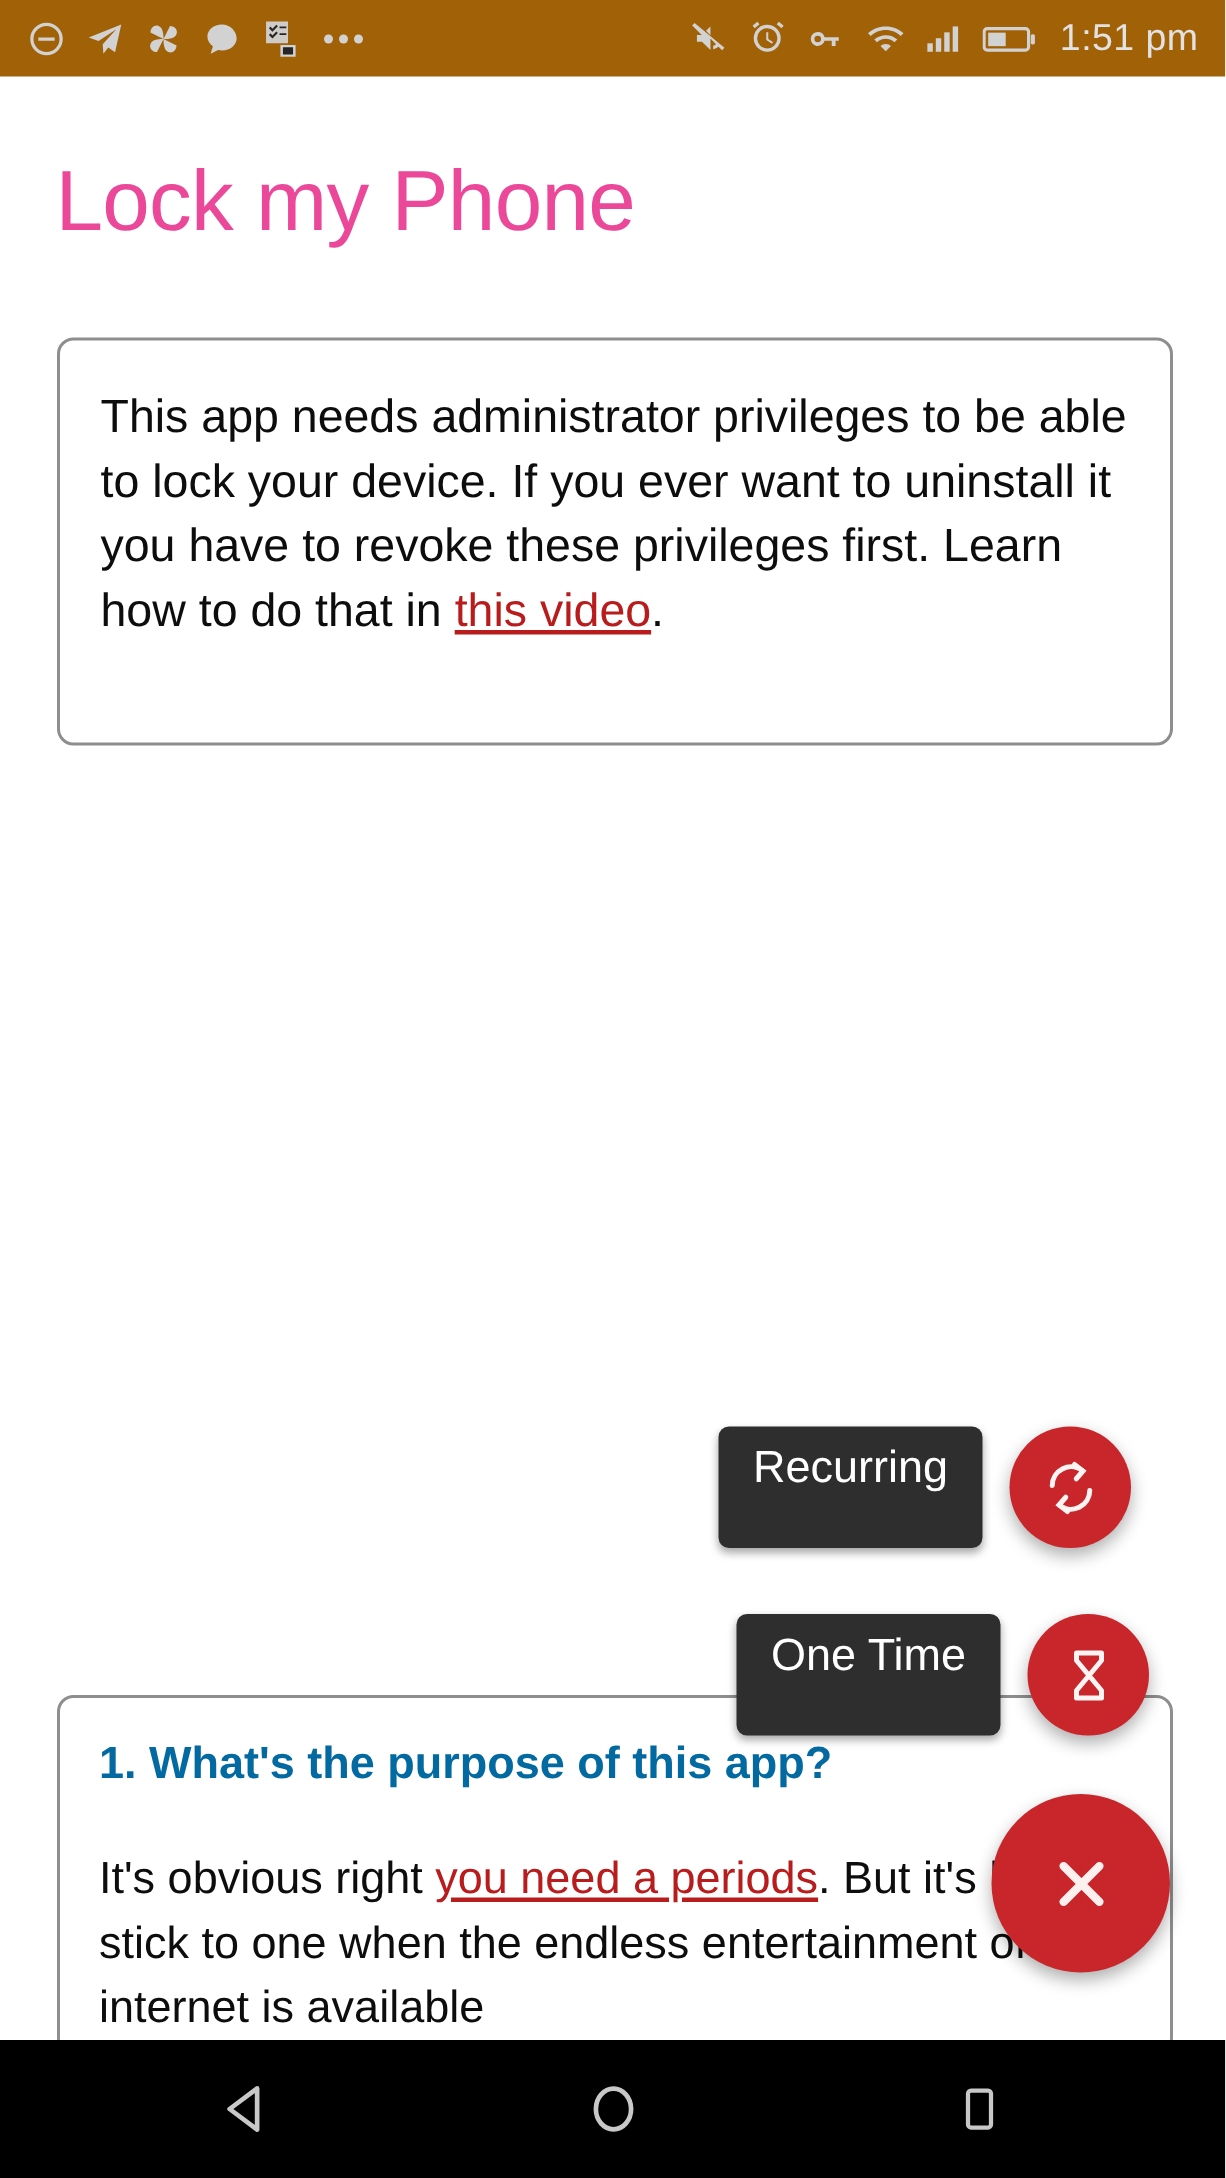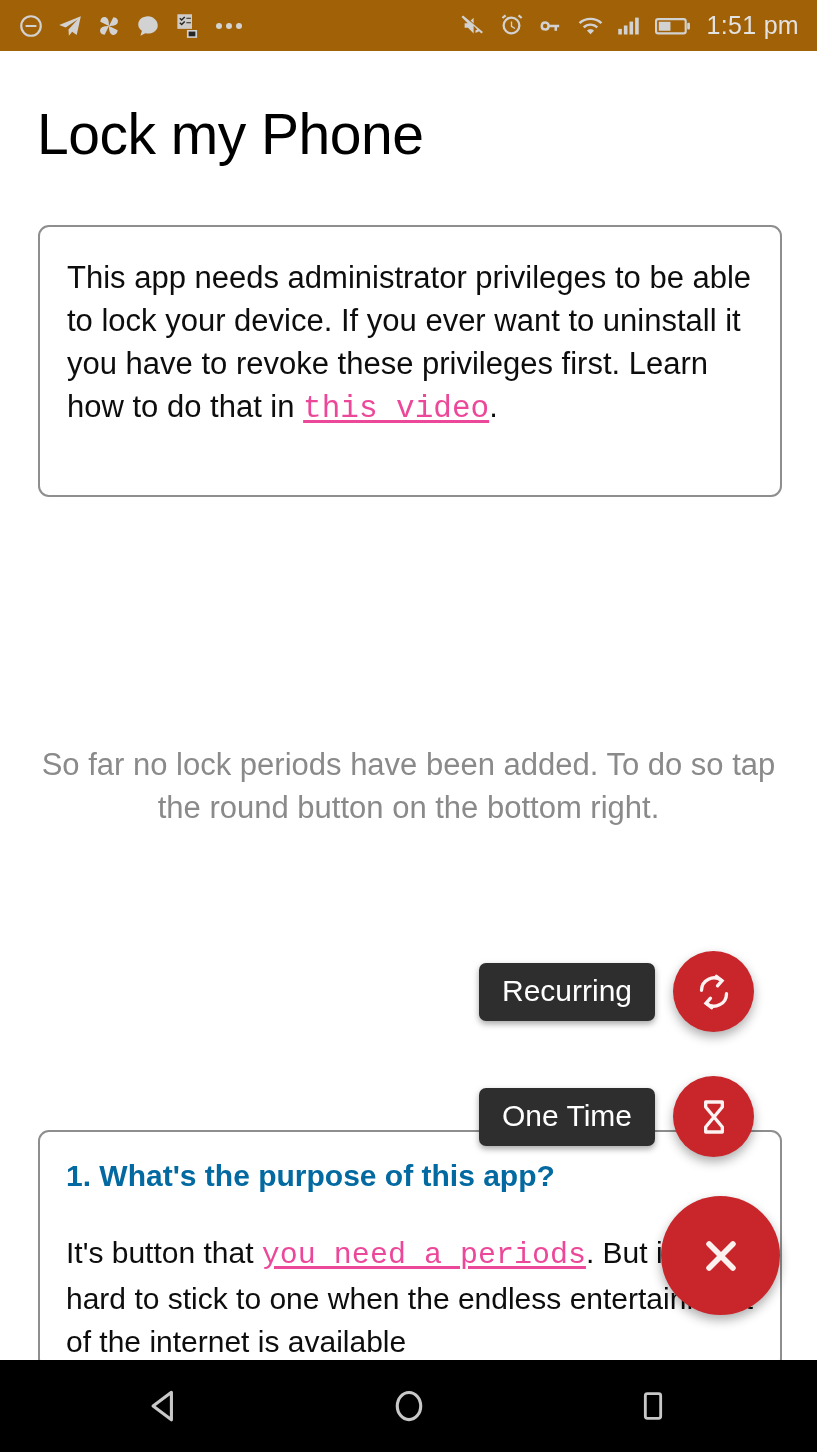--- a/index.html
+++ b/index.html
@@ -64,21 +64,21 @@
     display: block;
   }
 
   
   .page-title {
     position: absolute;
     left: 37px;
     top: 101px;
     font-size: 57px;
     font-weight: 300;
-    color: #000000;
+    color: #ec4899;
     letter-spacing: -0.5px;
     white-space: nowrap;
   }
 
   
   .notice-card {
     position: absolute;
     left: 38px;
     top: 225px;
     width: 744px;
@@ -87,25 +87,24 @@
     border-radius: 11px;
     background: #ffffff;
     padding: 29px 27px 26px 27px;
   }
   .notice-text {
     font-size: 31px;
     line-height: 43px;
     color: #0d0d0d;
   }
   .link {
-    color: #ec4899;
+    color: #b91c1c;
     text-decoration: underline;
     text-underline-offset: 3px;
     cursor: pointer;
-    font-family: Liberation Mono, monospace;
   }
 
   
   .empty-state {
     position: absolute;
     left: 28px;
     top: 743px;
     width: 761px;
     text-align: center;
     font-size: 31px;
@@ -136,25 +135,24 @@
   .faq-body {
     font-size: 30px;
     line-height: 43px;
     color: #0d0d0d;
   }
 
   
   .fab-row {
     position: absolute;
     display: flex;
-    align-items: center;
     gap: 18px;
   }
   .fab-row-recurring { top: 951px; left: 479px; }
-  .fab-row-onetime   { top: 1076px; left: 479px; }
+  .fab-row-onetime   { top: 1076px; left: 491px; }
 
   .fab-label {
     background: #2e2e2e;
     color: #ffffff;
     font-size: 30px;
     padding: 13px 23px 15px 23px;
     border-radius: 7px;
     box-shadow: 0 3px 6px rgba(0,0,0,0.35);
     white-space: nowrap;
     line-height: 1;
@@ -296,26 +294,25 @@
   </div>
 
   <div class="page-title">Lock my Phone</div>
 
   <div class="notice-card">
     <div class="notice-text">
       <span>This app needs administrator privileges to be able to lock your device. If you ever want to uninstall it you have to revoke these privileges first. Learn how to do that in </span><a class="link">this video</a><span>.</span>
     </div>
   </div>
 
-  <div class="empty-state">So far no lock periods have been added. To do so tap the round button on the bottom right.</div>
 
   <div class="faq-card">
     <div class="faq-title">1. What's the purpose of this app?</div>
     <div class="faq-body">
-      <span>It's button that </span><a class="link">you need a periods</a><span>. But it's hard to stick to one when the endless entertainment of the internet is available</span>
+      <span>It's obvious right </span><a class="link">you need a periods</a><span>. But it's hard to stick to one when the endless entertainment of the internet is available</span>
     </div>
   </div>
 
   <div class="fab-row fab-row-recurring">
     <span class="fab-label">Recurring</span>
     <span class="fab fab-mini">
       <span>
         <svg width="40" height="40" viewBox="0 0 24 24" fill="none" stroke="#fdf3f2" stroke-width="2" stroke-linecap="round">
           <path d="M4.5 11a7.5 7.5 0 0 1 12.1-5.9"></path>
           <path d="M19.5 13a7.5 7.5 0 0 1-12.1 5.9"></path>

